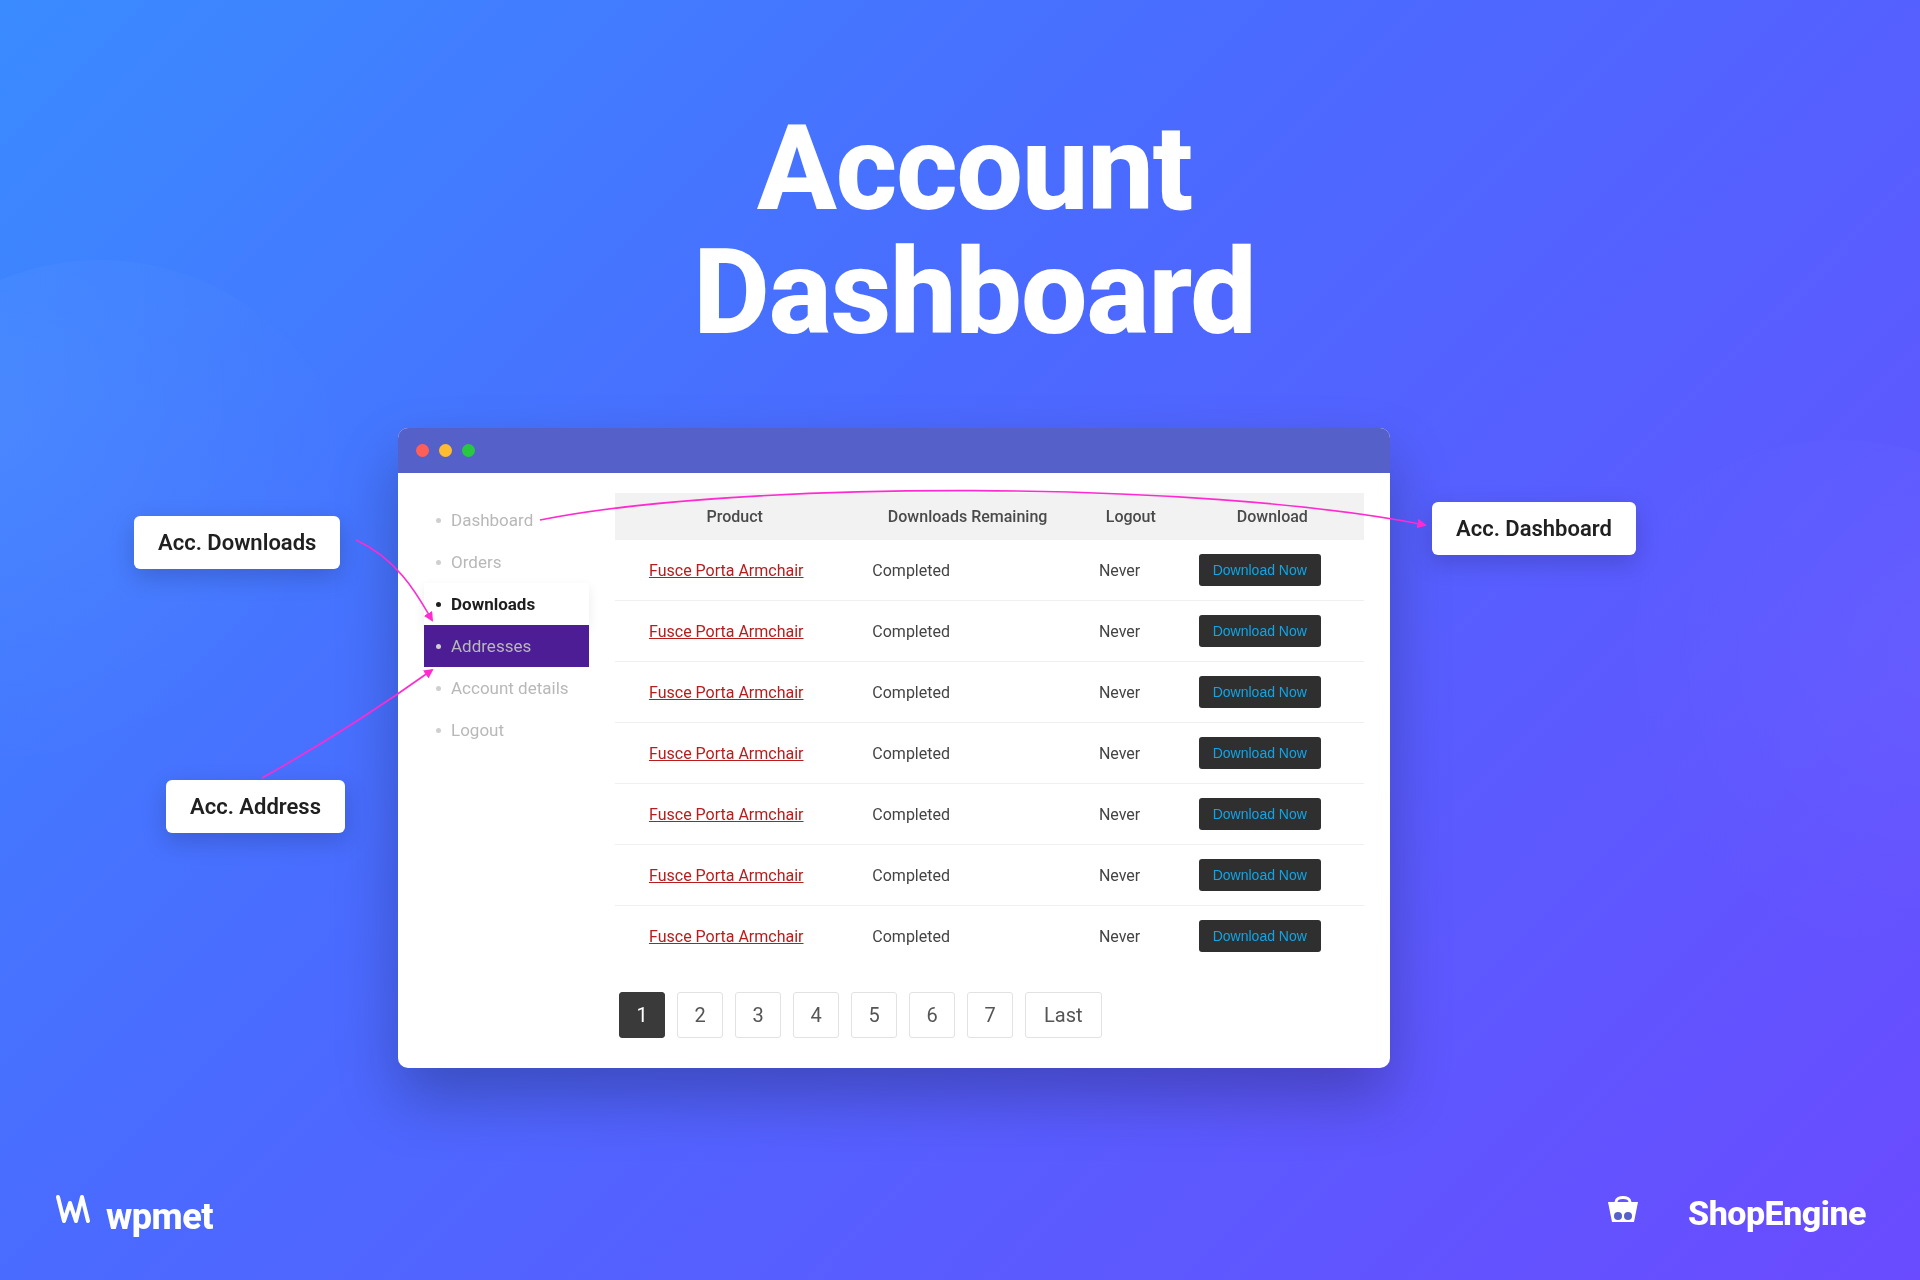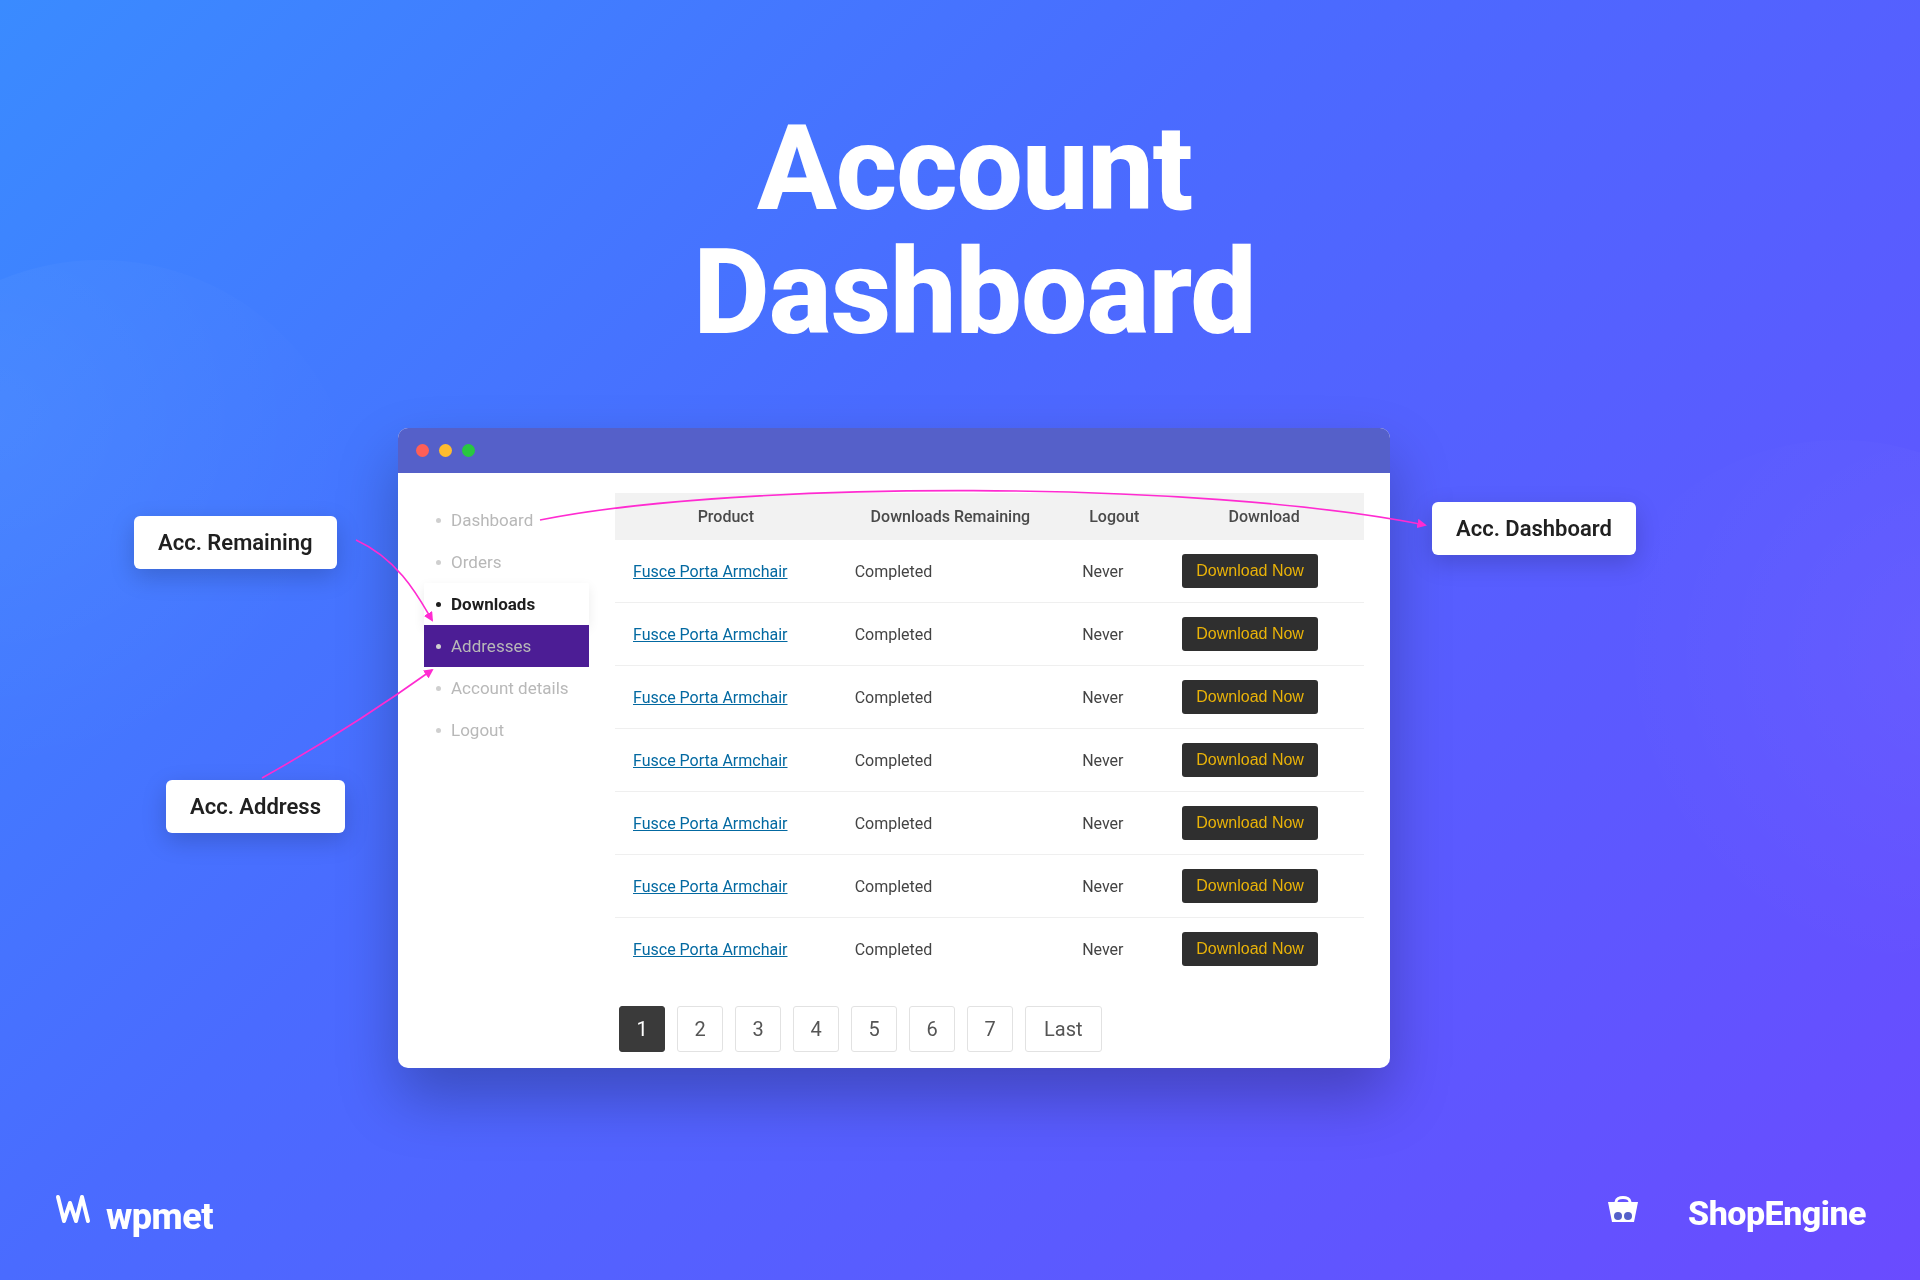--- a/index.html
+++ b/index.html
@@ -95,24 +95,24 @@
     color:#4a4a4a;
     padding:14px 18px;
   }
   table.dl-table tbody td {
     padding:14px 18px;
     border-bottom:1px solid #efefef;
     color:#444;
     vertical-align: middle;
   }
   table.dl-table tbody tr:last-child td { border-bottom: none; }
-  .product-link { color:#0369a1; text-decoration: underline; }
+  .product-link { color:#b91c1c; text-decoration: underline; margin-left: 16px; }
   .btn-dl {
-    background:#2f2f2f; color:#eab308; border:none; border-radius:3px;
-    padding:8px 14px; font-size:16px; cursor:pointer;
+    background:#2f2f2f; color:#0ea5e9; border:none; border-radius:3px;
+    padding:8px 14px; font-size:14px; cursor:pointer;
   }
 
   .pagination { display:flex; gap:12px; margin-top:26px; padding-left:4px; }
   .page-btn {
     min-width:46px; height:46px; border:1px solid #e2e2e2; background:#fff;
     display:flex; align-items:center; justify-content:center;
     font-size:20px; color:#555; cursor:pointer; border-radius:3px;
   }
   .page-btn.active { background:#3a3a3a; color:#fff; border-color:#3a3a3a; }
   .page-btn.wide { padding: 0 18px; }
@@ -252,21 +252,21 @@
         <div class="page-btn">6</div>
         <div class="page-btn">7</div>
         <div class="page-btn wide">Last</div>
       </div>
     </div>
 
   </div>
 </div>
 
 <div class="annot" style="left:134px; top:516px;">
-  <span>Acc. Remaining</span>
+  <span>Acc. Downloads</span>
 </div>
 <div class="annot" style="left:166px; top:780px;">
   <span>Acc. Address</span>
 </div>
 <div class="annot" style="left:1432px; top:502px;">
   <span>Acc. Dashboard</span>
 </div>
 
 <svg class="connectors">
   <defs>

